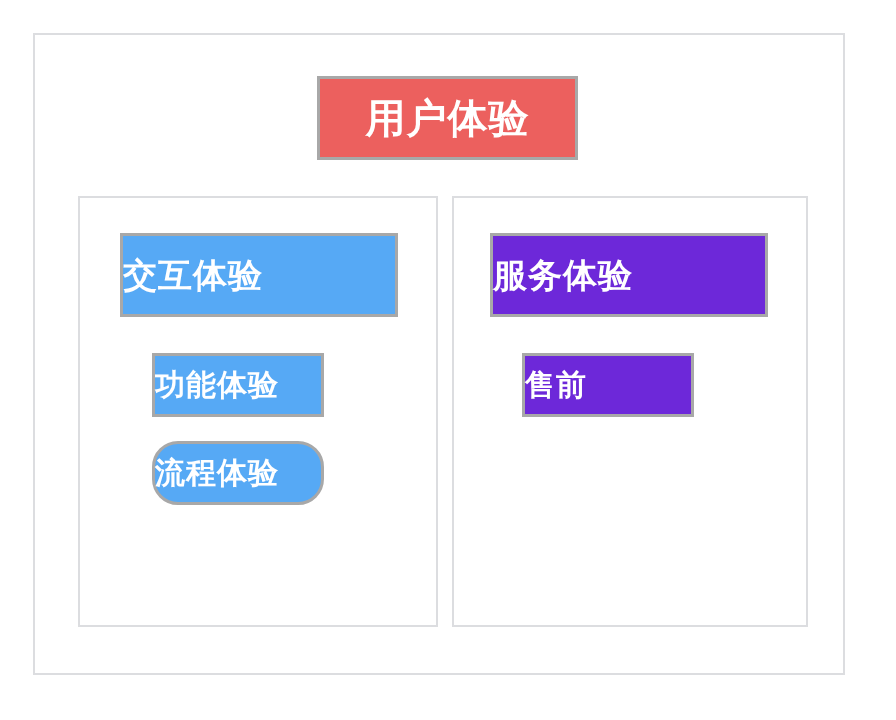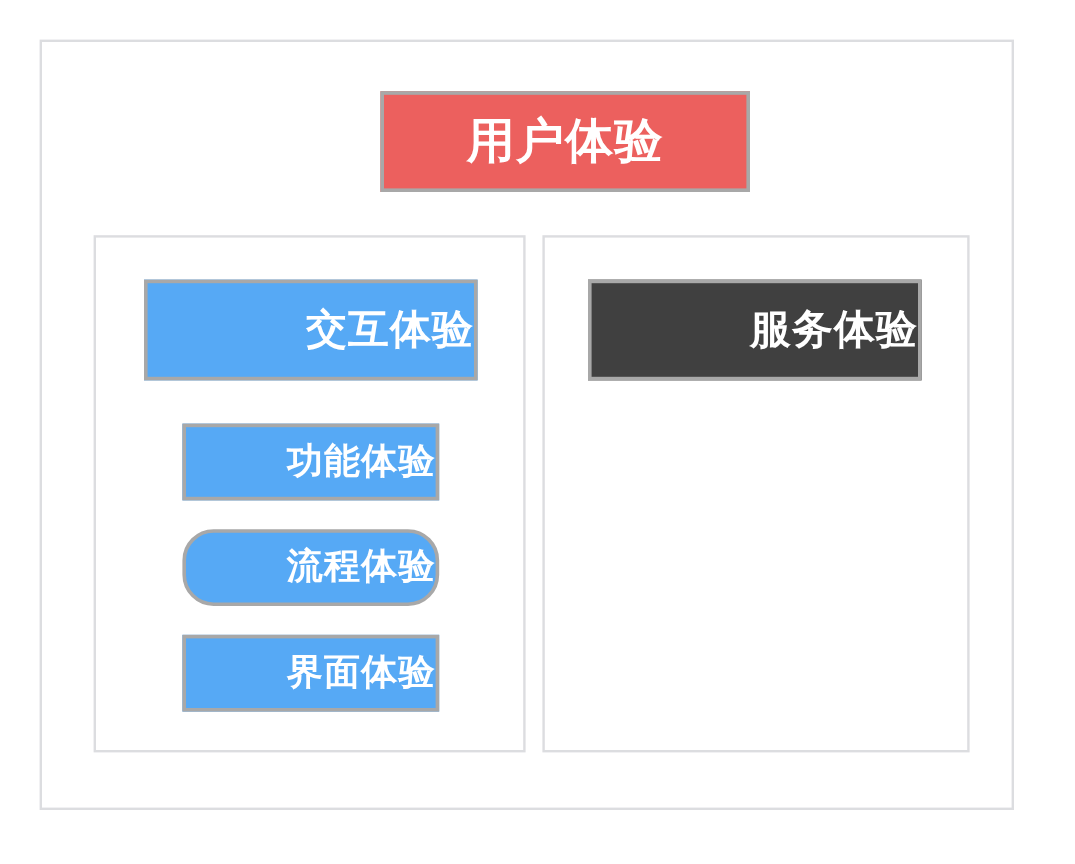--- a/index.html
+++ b/index.html
@@ -30,21 +30,21 @@
     border: 2px solid #dcdde0;
     box-sizing: border-box;
     background: #ffffff;
   }
 
   
   .root-node {
     position: absolute;
     left: 317px;
     top: 76px;
-    width: 308px;
+    width: 261px;
     height: 84px;
     box-sizing: border-box;
     border: 3px solid #a8a8a8;
     background: #ec605e;
     display: flex;
     align-items: center;
     justify-content: center;
   }
   .root-node .node-label {
     color: #ffffff;
@@ -66,46 +66,46 @@
   .branch-panel.left  { left: 78px;  width: 360px; }
   .branch-panel.right { left: 452px; width: 356px; }
 
   
   .node {
     position: absolute;
     box-sizing: border-box;
     border: 3px solid #a8a8a8;
     display: flex;
     align-items: center;
-    justify-content: flex-end;
+    justify-content: flex-start;
   }
   .node .node-label {
     color: #ffffff;
     font-weight: bold;
     line-height: 1;
     letter-spacing: 1px;
     white-space: nowrap;
   }
 
   .node.blue  { background: #56a9f5; }
-  .node.green { background: #404040; }
+  .node.green { background: #6d28d9; }
 
   
   .node.head {
     width: 278px;
     height: 84px;
     top: 233px;
   }
   .node.head .node-label { font-size: 34px; }
   .node.head.left-col  { left: 120px; }
   .node.head.right-col { left: 490px; }
 
   
   .node.leaf {
-    width: 214px;
+    width: 172px;
     height: 64px;
   }
   .node.leaf .node-label { font-size: 30px; }
   .node.leaf.left-col  { left: 152px; }
   .node.leaf.right-col { left: 522px; }
 
   .node.leaf.row-1 { top: 353px; }
   .node.leaf.row-2 { top: 441px; border-radius: 26px; }
   .node.leaf.row-3 { top: 529px; }
 </style>
@@ -127,22 +127,22 @@
   <div class="node blue head left-col">
     <span class="node-label">交互体验</span>
   </div>
 
   <div class="node blue leaf left-col row-1">
     <span class="node-label">功能体验</span>
   </div>
   <div class="node blue leaf left-col row-2">
     <span class="node-label">流程体验</span>
   </div>
-  <div class="node blue leaf left-col row-3">
-    <span class="node-label">界面体验</span>
-  </div>
 
   <div class="node green head right-col">
     <span class="node-label">服务体验</span>
   </div>
 
+  <div class="node green leaf right-col row-1">
+    <span class="node-label">售前</span>
+  </div>
 
 </div>
 
 </body></html>

